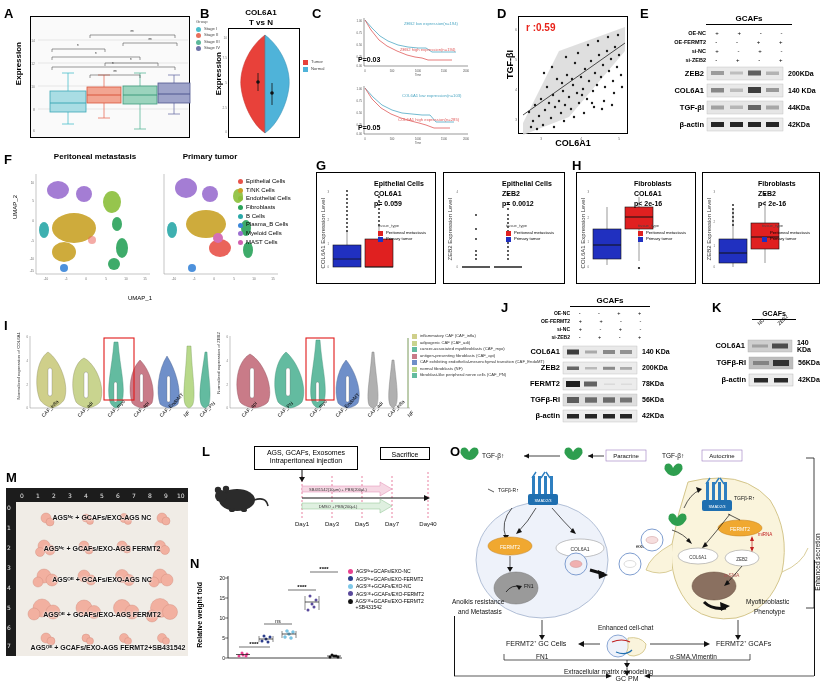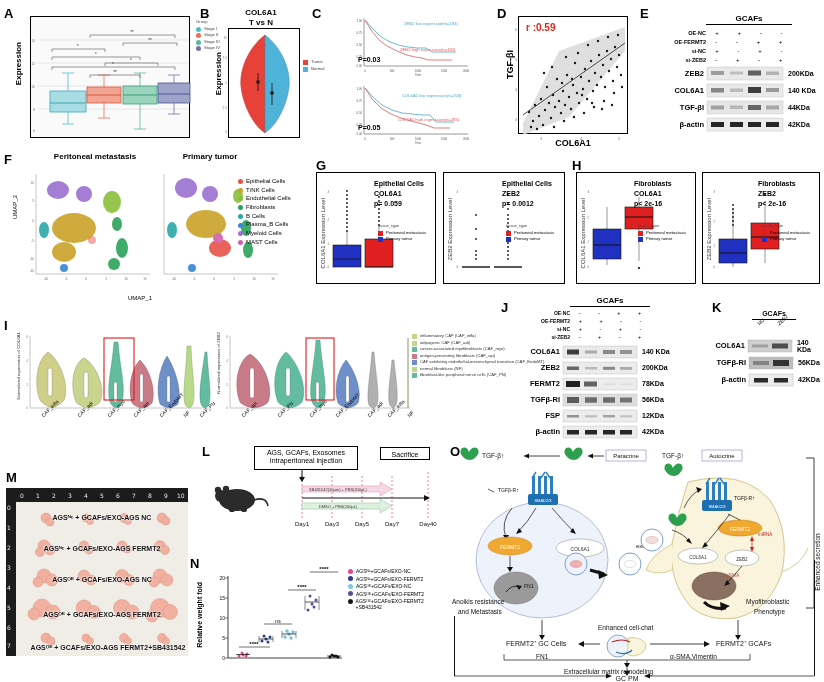--- a/index.html
+++ b/index.html
@@ -807,31 +807,20 @@
     <div class="wbl" style="width:62px;">TGFβ-RI</div>
     <svg width="74" height="12" style="margin-left:3px;">
           <rect width="74" height="12" fill="#dedede" stroke="#bbb" stroke-width="0.4"></rect>
           <rect x="4" y="3" width="12" height="6" fill="#3a3a3a" opacity="0.8"></rect>
           <rect x="22" y="3.3" width="12" height="5.4" fill="#3a3a3a" opacity="0.7"></rect>
           <rect x="40" y="3.3" width="12" height="5.4" fill="#3a3a3a" opacity="0.7"></rect>
           <rect x="57" y="3.5" width="12" height="5" fill="#3a3a3a" opacity="0.65"></rect>
         </svg>
     <div class="wbr" style="margin-left:5px;">56KDa</div>
   </div>
-  <div style="display:flex;align-items:center;height:15px;margin-bottom:1px;">
-    <div class="wbl" style="width:62px;">FSP</div>
-    <svg width="74" height="12" style="margin-left:3px;">
-          <rect width="74" height="12" fill="#ececec" stroke="#bbb" stroke-width="0.4"></rect>
-          <rect x="4" y="5" width="12" height="2.5" fill="#4a4a4a" opacity="0.55"></rect>
-          <rect x="22" y="5.3" width="12" height="2" fill="#5c5c5c" opacity="0.35"></rect>
-          <rect x="40" y="5" width="12" height="2.4" fill="#4a4a4a" opacity="0.45"></rect>
-          <rect x="57" y="5.3" width="12" height="2" fill="#5c5c5c" opacity="0.3"></rect>
-        </svg>
-    <div class="wbr" style="margin-left:5px;">12KDa</div>
-  </div>
   <div style="display:flex;align-items:center;height:15px;">
     <div class="wbl" style="width:62px;">β-actin</div>
     <svg width="74" height="12" style="margin-left:3px;">
           <rect width="74" height="12" fill="#ececec" stroke="#bbb" stroke-width="0.4"></rect>
           <rect x="4" y="4" width="12" height="4.5" fill="#151515" opacity="0.92"></rect>
           <rect x="22" y="4" width="12" height="4.5" fill="#151515" opacity="0.92"></rect>
           <rect x="40" y="4" width="12" height="4.5" fill="#151515" opacity="0.92"></rect>
           <rect x="57" y="4" width="12" height="4.5" fill="#151515" opacity="0.92"></rect>
         </svg>
     <div class="wbr" style="margin-left:5px;">42KDa</div>

